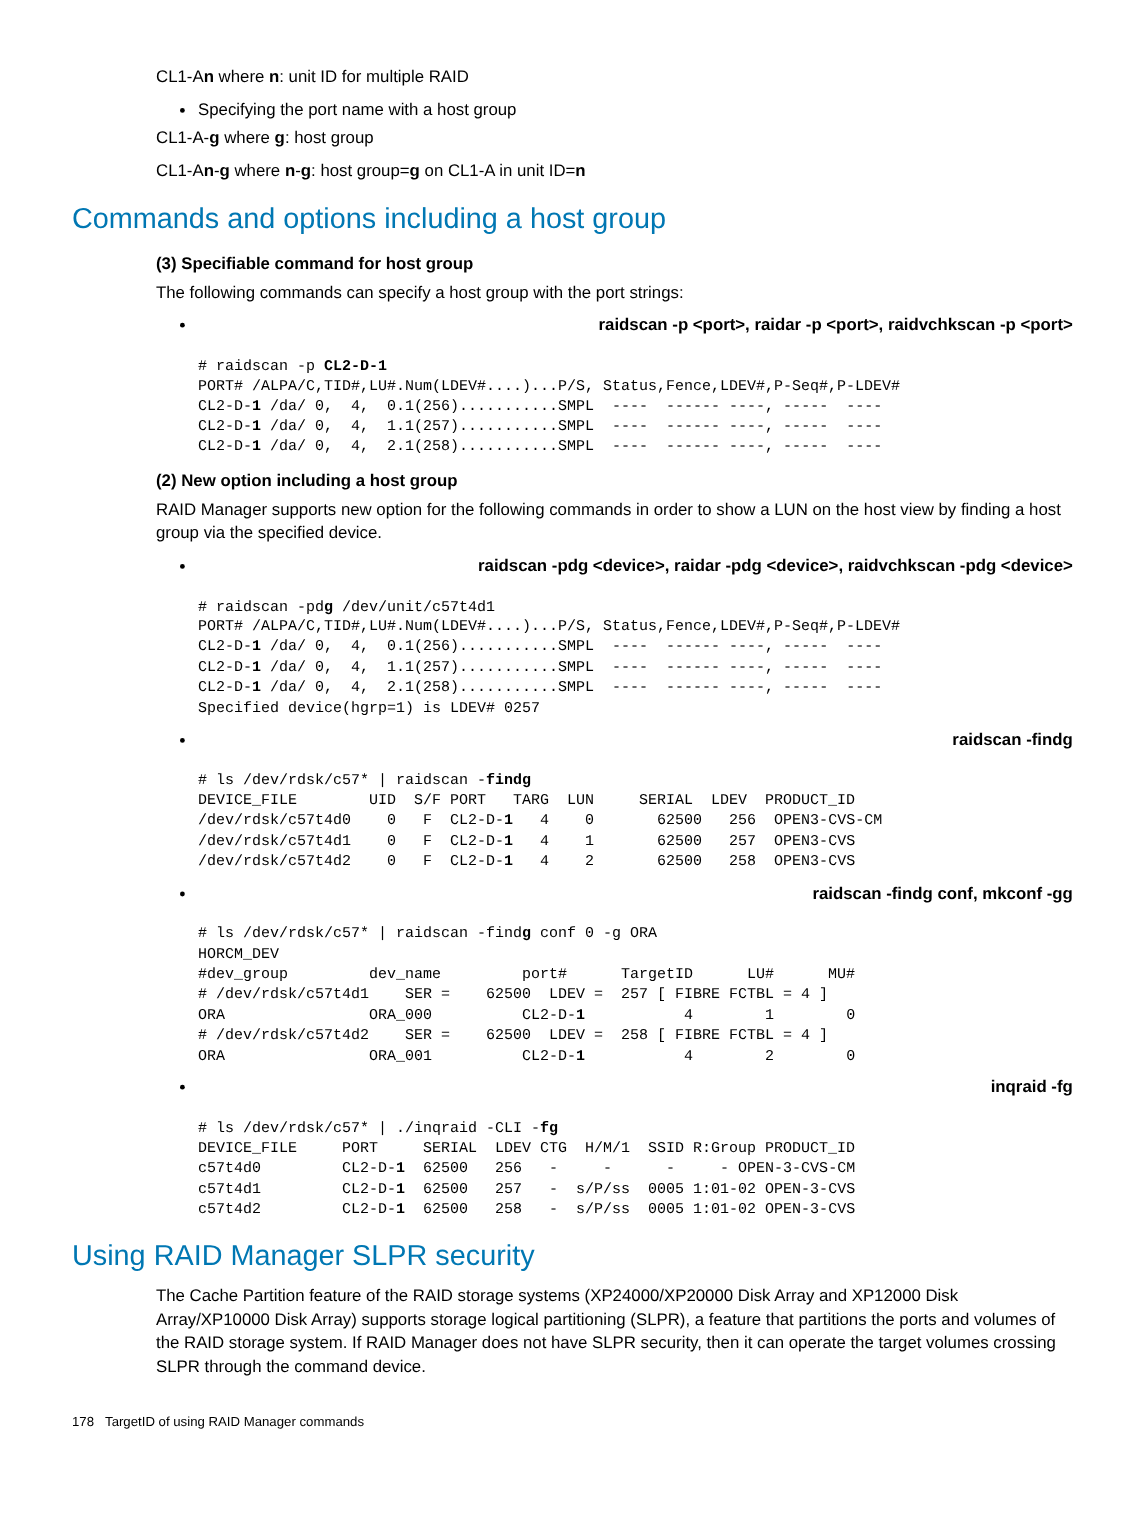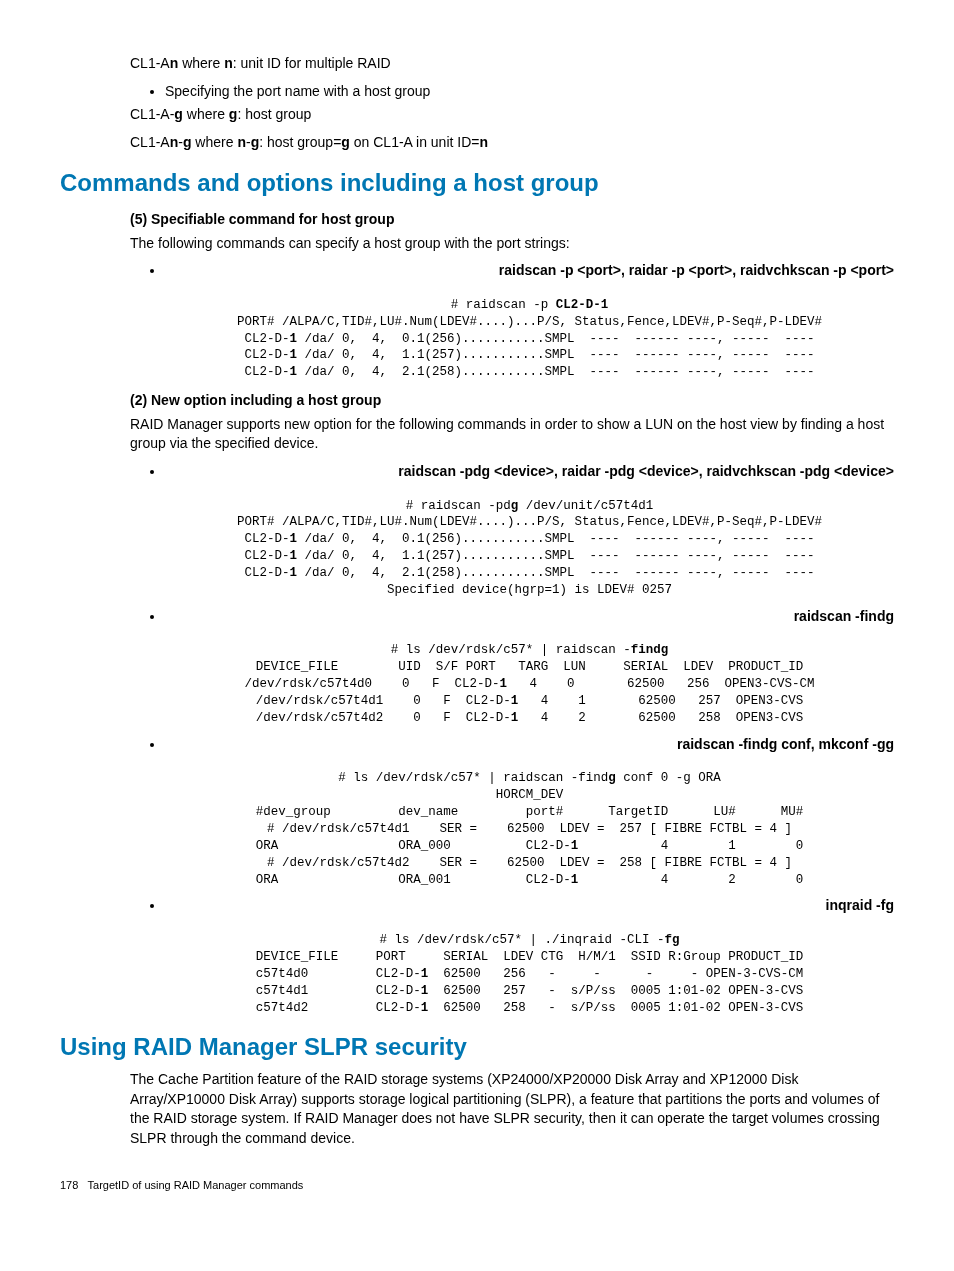--- a/index.html
+++ b/index.html
@@ -12,37 +12,36 @@
     line-height: 1.4;
   }
   ul.bullet {
     list-style-type: disc;
     margin: 4px 0 4px 85px;
     padding-left: 20px;
   }
   ul.bullet li { margin: 4px 0; }
   h2.section {
     font-family: Arial, Helvetica, sans-serif;
-    font-weight: 700;
+    font-weight: 400;
     font-size: 24px;
     color: #0077b3;
     margin: 14px 0 6px 0;
   }
   h3.sub {
     font-weight: bold;
     margin: 10px 0 4px 70px;
     font-size: 14px;
   }
   pre.code {
     font-family: "Courier New", Courier, monospace;
     font-size: 12.5px;
     margin: 16px 0 8px 105px;
     white-space: pre;
     line-height: 1.35;
-    text-align: center;
   }
   .b { font-weight: bold; }
   .footer {
     font-size: 11px;
     margin-top: 30px;
     margin-left: 0px;
   }
   li.bold-item { font-weight: bold; margin-top: 10px; margin-bottom: 4px; text-align: right; }
   .para { margin: 4px 0 8px 70px; }
 </style>
@@ -57,21 +56,21 @@
 </ul>
 <div class="para">
   <span>CL1-A-</span><span class="b">g</span><span> where </span><span class="b">g</span><span>: host group</span>
 </div>
 <div class="para">
   <span>CL1-A</span><span class="b">n</span><span>-</span><span class="b">g</span><span> where </span><span class="b">n</span><span>-</span><span class="b">g</span><span>: host group=</span><span class="b">g</span><span> on CL1-A in unit ID=</span><span class="b">n</span>
 </div>
 
 <h2 class="section">Commands and options including a host group</h2>
 
-<h3 class="sub">(5) Specifiable command for host group</h3>
+<h3 class="sub">(3) Specifiable command for host group</h3>
 <div class="para">The following commands can specify a host group with the port strings:</div>
 
 <ul class="bullet">
   <li class="bold-item"><span>raidscan -p &lt;port&gt;, raidar -p &lt;port&gt;, raidvchkscan -p &lt;port&gt;</span></li>
 </ul>
 <pre class="code"><span># raidscan -p </span><span class="b">CL2-D-1</span>
 <span>PORT# /ALPA/C,TID#,LU#.Num(LDEV#....)...P/S, Status,Fence,LDEV#,P-Seq#,P-LDEV#</span>
 <span>CL2-D-</span><span class="b">1</span><span> /da/ 0,  4,  0.1(256)...........SMPL  ----  ------ ----, -----  ----</span>
 <span>CL2-D-</span><span class="b">1</span><span> /da/ 0,  4,  1.1(257)...........SMPL  ----  ------ ----, -----  ----</span>
 <span>CL2-D-</span><span class="b">1</span><span> /da/ 0,  4,  2.1(258)...........SMPL  ----  ------ ----, -----  ----</span></pre>

